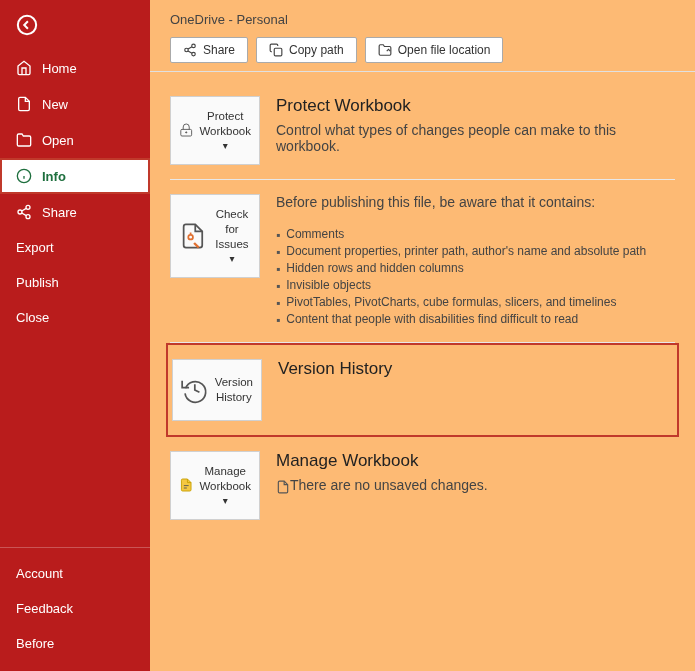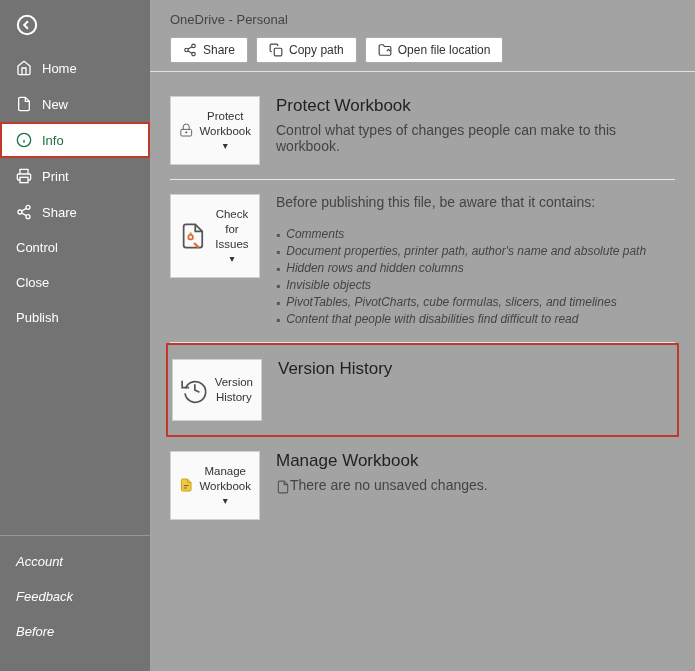--- a/index.html
+++ b/index.html
@@ -2,21 +2,21 @@
 <html><head>
   <meta charset="utf-8">
   <style>
     * { box-sizing: border-box; margin: 0; padding: 0; }
     body { font-family: 'Segoe UI', Arial, sans-serif; font-size: 13px; display: flex; width: 695px; height: 671px; overflow: hidden; background: #fff; }
 
     
     .sidebar {
       width: 150px;
       min-width: 150px;
-      background: #737373;
+      background: #b91c1c;
       color: #fff;
       display: flex;
       flex-direction: column;
       height: 100%;
     }
     .sidebar-back {
       padding: 14px 16px;
       display: flex;
       align-items: center;
       cursor: pointer;
@@ -28,35 +28,35 @@
       align-items: center;
       padding: 10px 16px;
       cursor: pointer;
       color: #fff;
       gap: 10px;
       font-size: 13px;
     }
     .sidebar-item.active {
       background: #fff;
       color: #1e6f3e;
-      font-weight: 400;
+      font-weight: 700;
       outline: 2px solid #c0392b;
       outline-offset: -2px;
     }
     .sidebar-divider {
       border: none;
       border-top: 1px solid rgba(255,255,255,0.25);
       margin: 8px 0;
     }
-    .sidebar-bottom { padding-bottom: 22px; font-style: italic; }
+    .sidebar-bottom { padding-bottom: 10px; }
 
     
     .main {
       flex: 1;
-      background: #a3a3a3;
+      background: #fdba74;
       overflow-y: auto;
       padding: 0;
     }
     .main-header {
       padding: 12px 20px 8px 20px;
       border-bottom: 1px solid #e0e0e0;
     }
     .main-title {
       font-size: 13px;
       color: #444;
@@ -115,21 +115,20 @@
     }
     .section-desc {
       font-size: 14px;
       color: #444;
       margin-bottom: 4px;
     }
     .section-list {
       list-style: none;
       padding-left: 0;
       margin-top: 16px;
-      font-style: italic;
     }
     .section-list li {
       font-size: 12px;
       color: #444;
       padding: 1px 0;
       display: flex;
       align-items: flex-start;
       gap: 6px;
     }
     .section-list li::before {
@@ -176,54 +175,52 @@
       </svg>
       <span>Home</span>
     </div>
     <div class="sidebar-item">
       <svg width="16" height="16" viewBox="0 0 24 24" fill="none" stroke="#fff" stroke-width="2">
         <path d="M14 2H6a2 2 0 0 0-2 2v16a2 2 0 0 0 2 2h12a2 2 0 0 0 2-2V8z"></path>
         <polyline points="14 2 14 8 20 8"></polyline>
       </svg>
       <span>New</span>
     </div>
+    <div class="sidebar-item">
+      <svg width="16" height="16" viewBox="0 0 24 24" fill="none" stroke="#fff" stroke-width="2">
+        <path d="M22 19a2 2 0 0 1-2 2H4a2 2 0 0 1-2-2V5a2 2 0 0 1 2-2h5l2 3h9a2 2 0 0 1 2 2z"></path>
+      </svg>
+      <span>Open</span>
+    </div>
     <div class="sidebar-item active">
       <svg width="16" height="16" viewBox="0 0 24 24" fill="none" stroke="#1e6f3e" stroke-width="2">
         <circle cx="12" cy="12" r="10"></circle>
         <line x1="12" y1="16" x2="12" y2="12"></line>
         <line x1="12" y1="8" x2="12.01" y2="8"></line>
       </svg>
       <span>Info</span>
-    </div>
-    <div class="sidebar-item">
-      <svg width="16" height="16" viewBox="0 0 24 24" fill="none" stroke="#fff" stroke-width="2">
-        <polyline points="6 9 6 2 18 2 18 9"></polyline>
-        <path d="M6 18H4a2 2 0 0 1-2-2v-5a2 2 0 0 1 2-2h16a2 2 0 0 1 2 2v5a2 2 0 0 1-2 2h-2"></path>
-        <rect x="6" y="14" width="12" height="8"></rect>
-      </svg>
-      <span>Print</span>
     </div>
     <div class="sidebar-item">
       <svg width="16" height="16" viewBox="0 0 24 24" fill="none" stroke="#fff" stroke-width="2">
         <circle cx="18" cy="5" r="3"></circle>
           <circle cx="6" cy="12" r="3"></circle>
           <circle cx="18" cy="19" r="3"></circle>
         <line x1="8.59" y1="13.51" x2="15.42" y2="17.49"></line>
         <line x1="15.41" y1="6.51" x2="8.59" y2="10.49"></line>
       </svg>
       <span>Share</span>
     </div>
     <div class="sidebar-item">
-      <span>Control</span>
+      <span>Export</span>
+    </div>
+    <div class="sidebar-item">
+      <span>Publish</span>
     </div>
     <div class="sidebar-item">
       <span>Close</span>
-    </div>
-    <div class="sidebar-item">
-      <span>Publish</span>
     </div>
   </nav>
   <hr class="sidebar-divider">
   <div class="sidebar-bottom">
     <div class="sidebar-item">
       <span>Account</span>
     </div>
     <div class="sidebar-item">
       <span>Feedback</span>
     </div>

